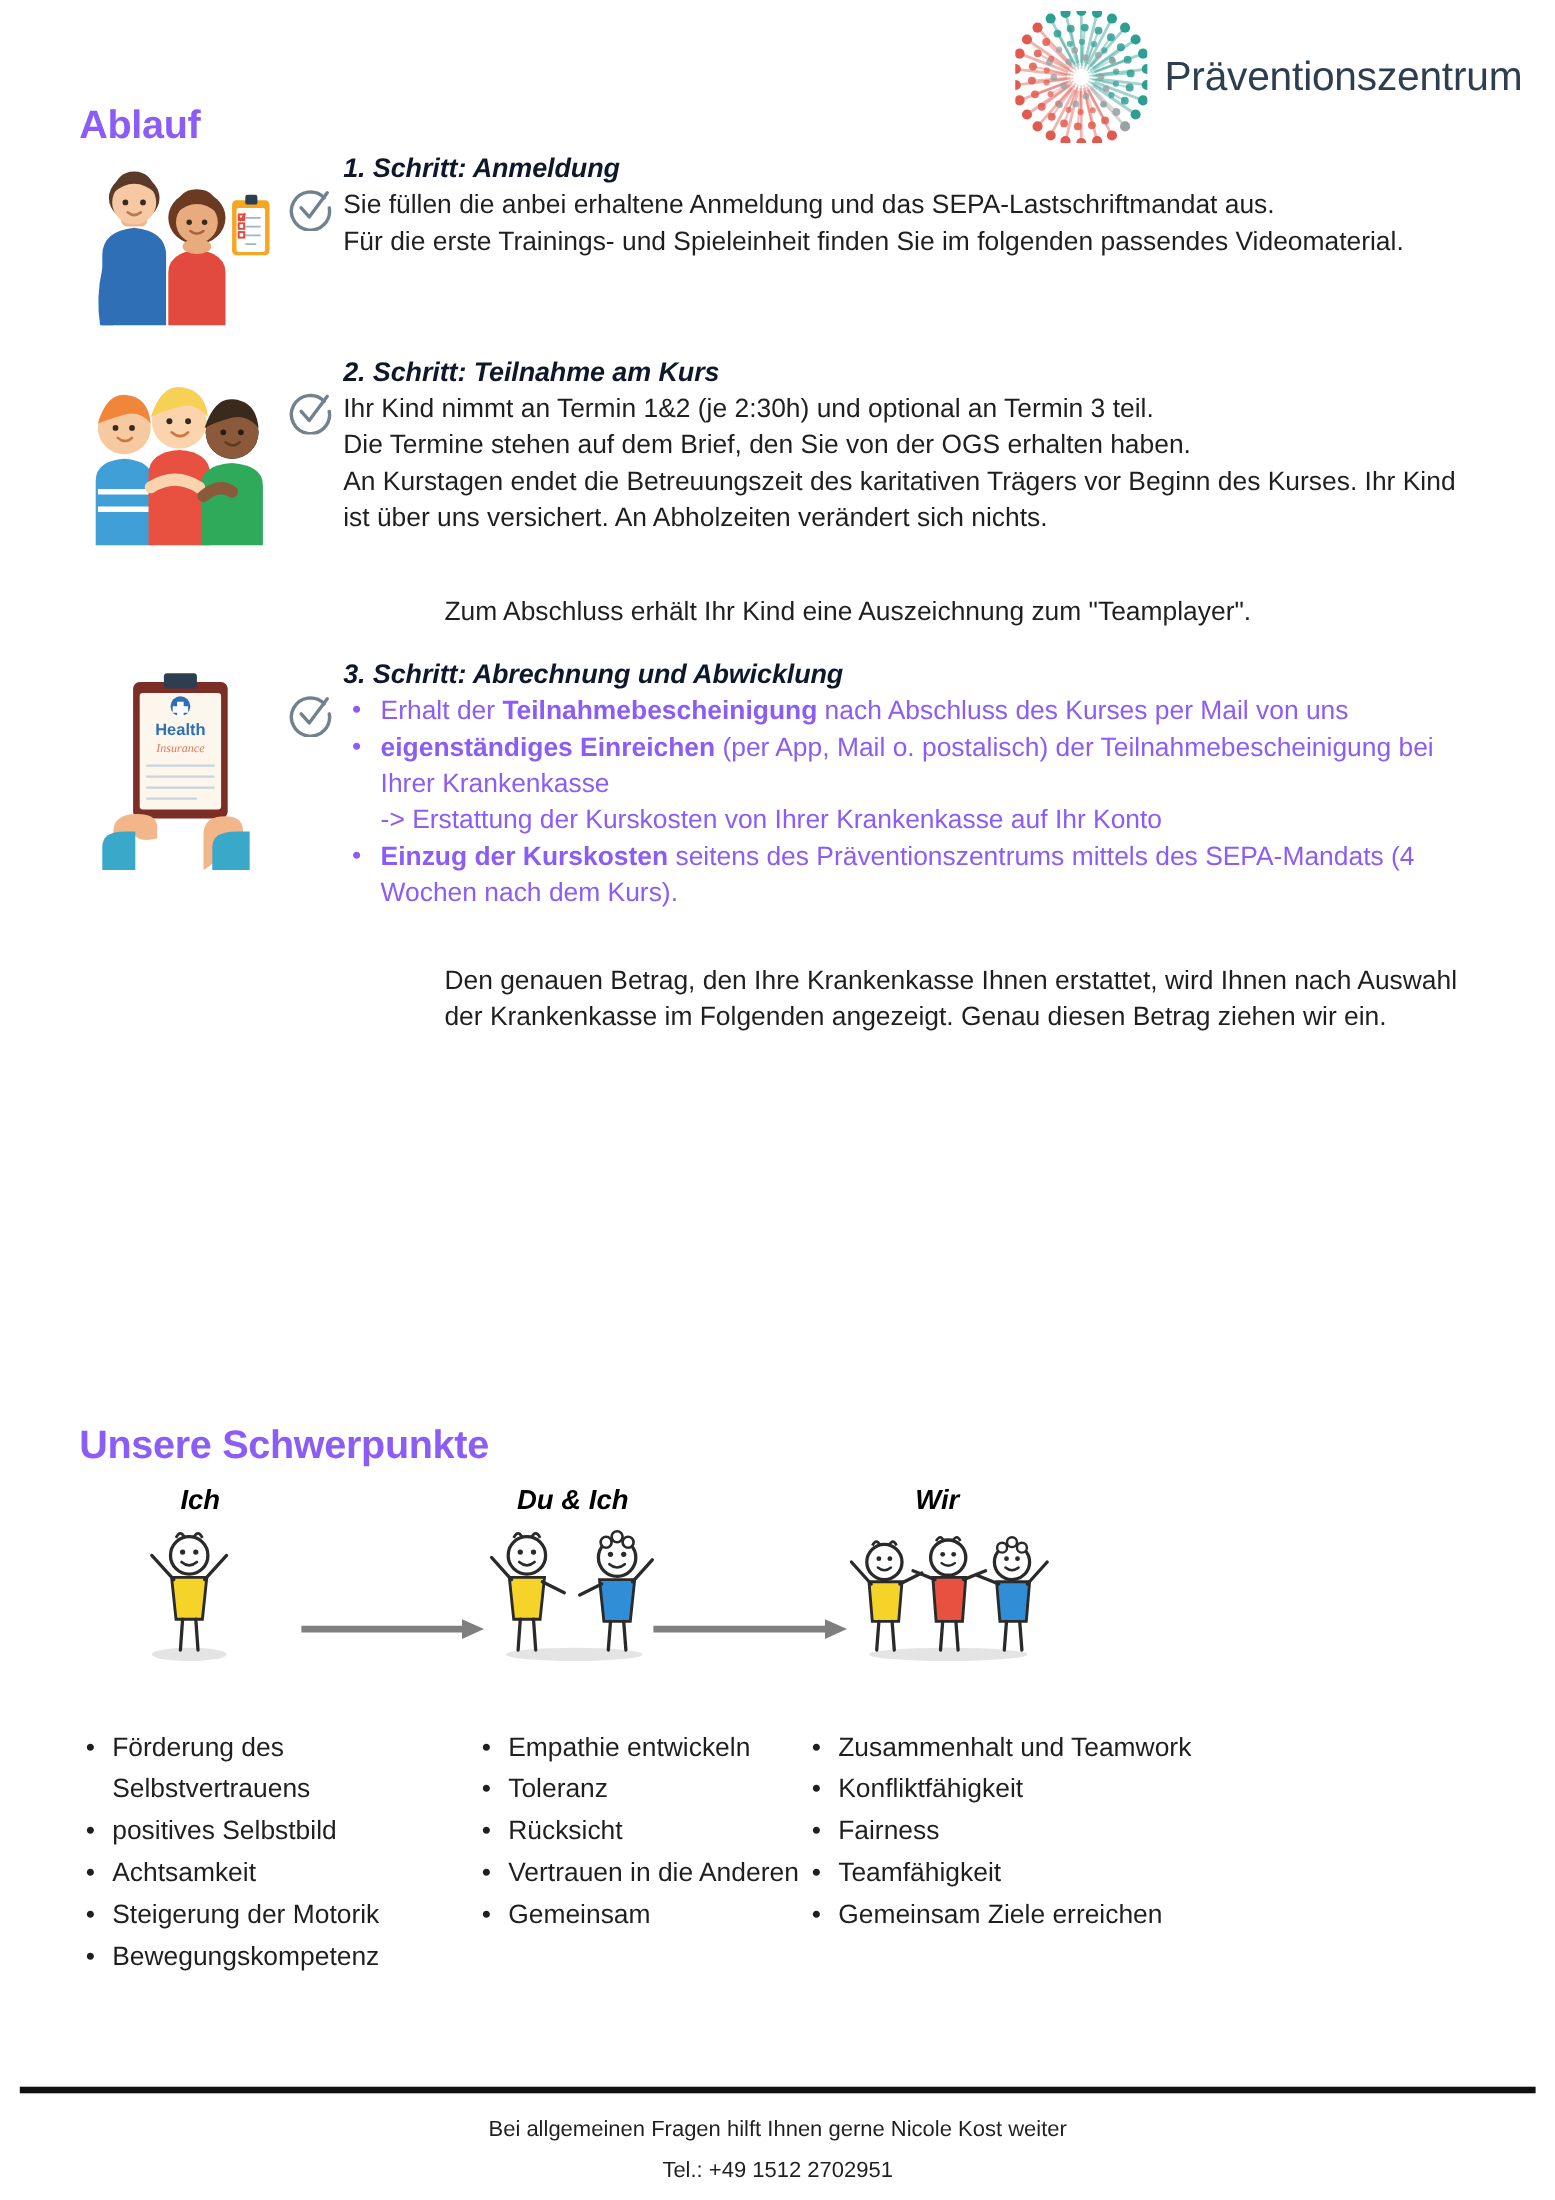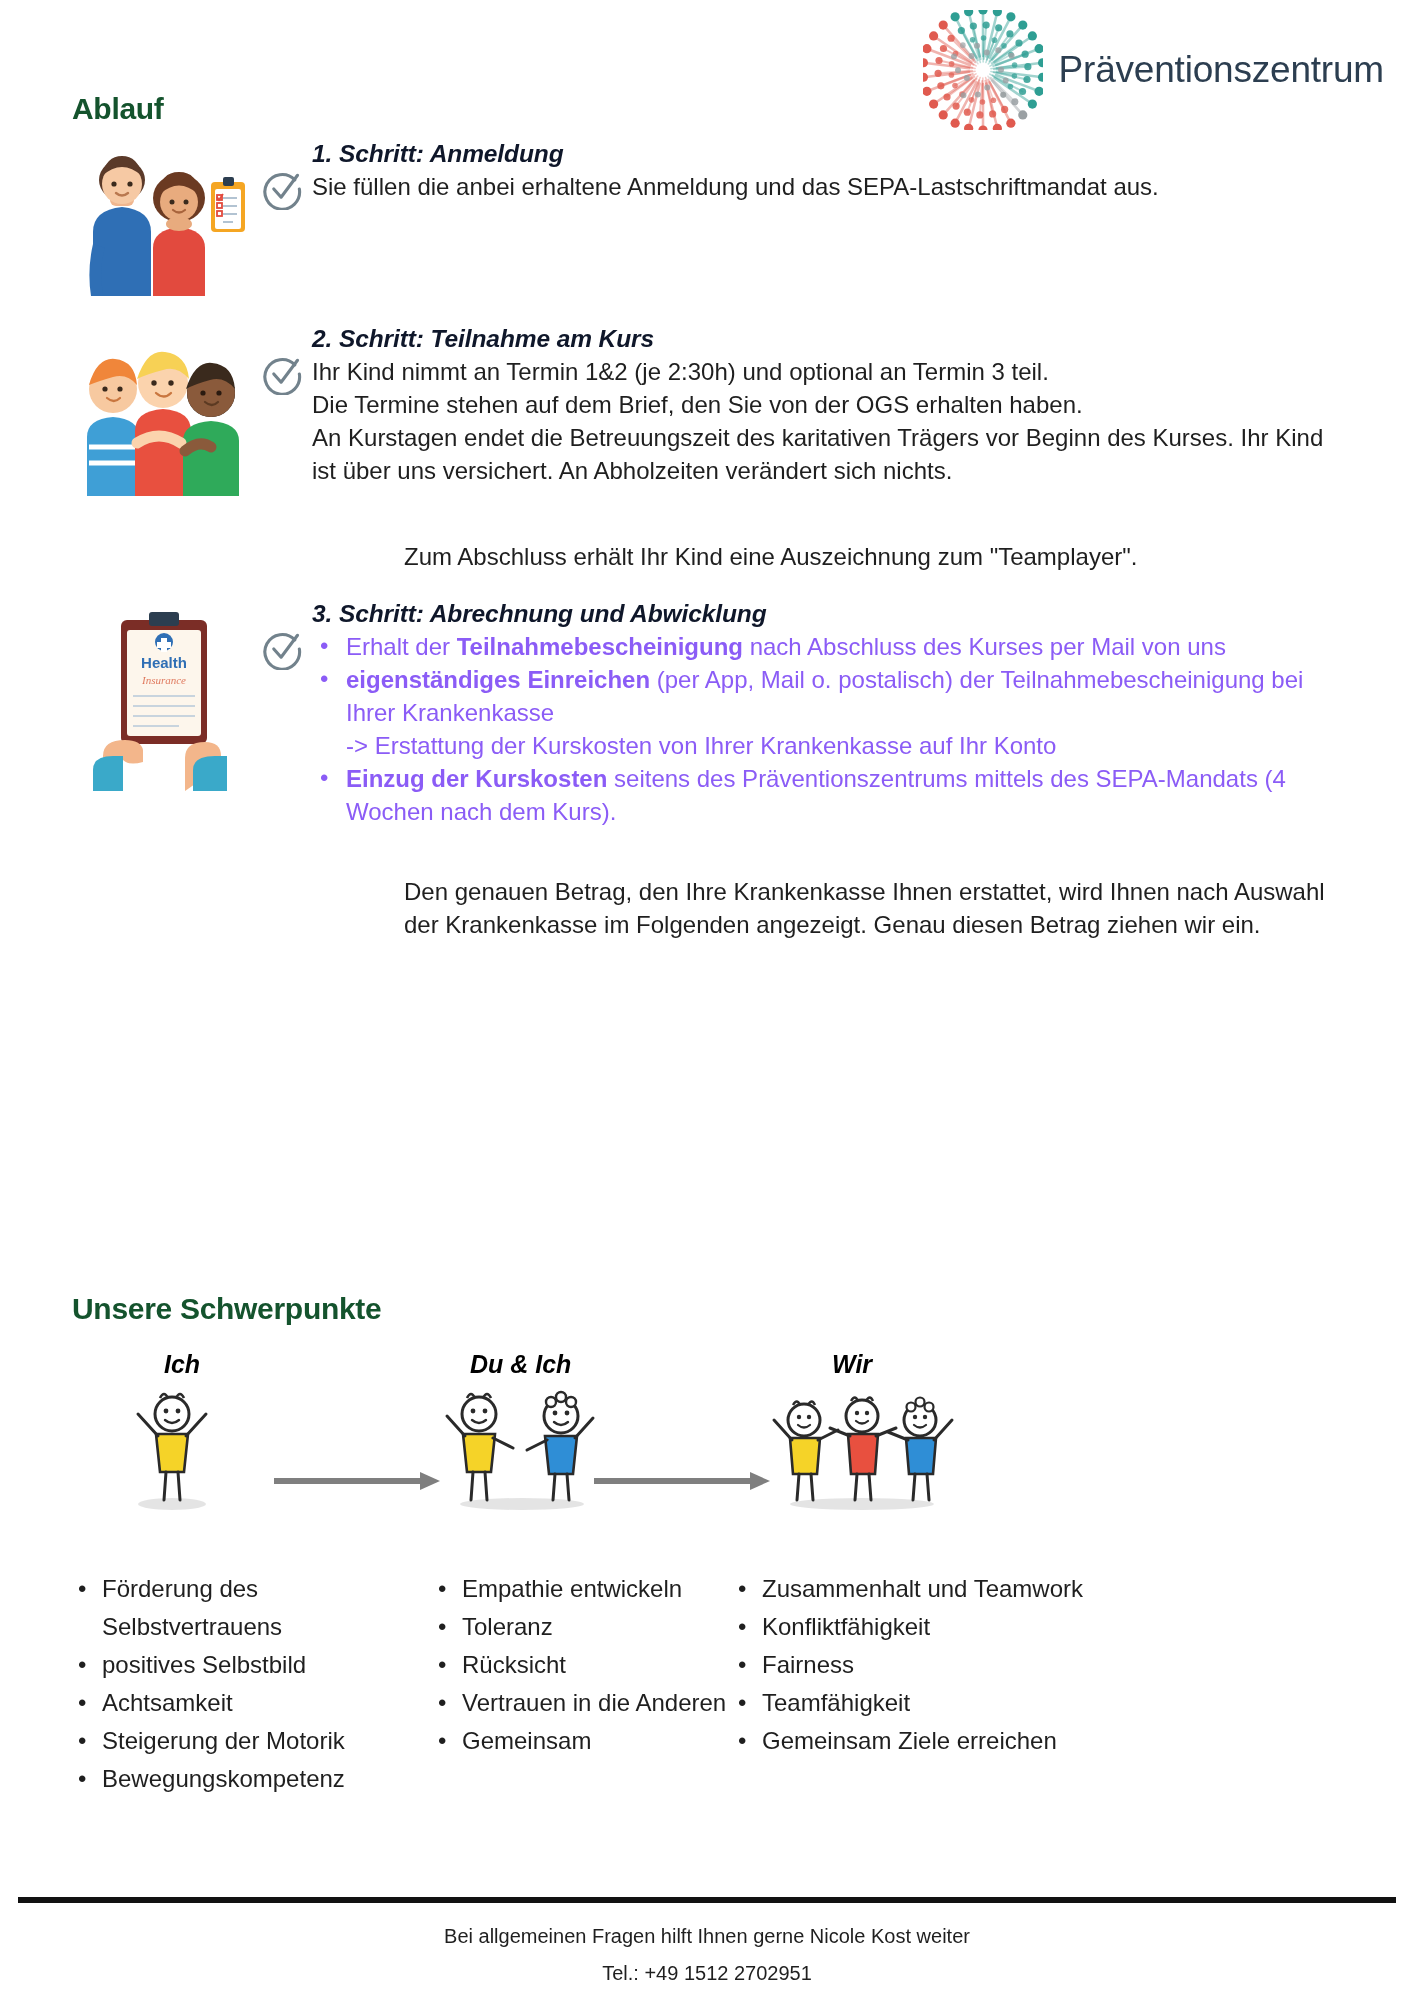--- a/index.html
+++ b/index.html
@@ -33,23 +33,23 @@
     font-weight: 400;
     color: #2c3e50;
     letter-spacing: -0.2px;
     white-space: nowrap;
     font-family: "Liberation Sans", sans-serif;
   }
 
   
   .section-title {
     position: absolute;
-    font-size: 30px;
+    font-size: 36px;
     font-weight: 700;
-    color: #14532d;
+    color: #8b5cf6;
     letter-spacing: -0.3px;
   }
   #title-ablauf { left: 72px; top: 92px; }
   #title-schwerpunkte { left: 72px; top: 1292px; text-align: center; }
 
   
   .step {
     position: absolute;
     display: flex;
     align-items: flex-start;
@@ -398,20 +398,21 @@
     </div>
     <div class="check-wrap">
       <svg class="check-icon" viewBox="0 0 46 46">
         <path d="M37 13 a19 19 0 1 0 5 10" fill="none" stroke="#72828c" stroke-width="3.4" stroke-linecap="round"></path>
         <path d="M14 23 l8 9 l18 -24" fill="none" stroke="#72828c" stroke-width="3.4" stroke-linecap="round" stroke-linejoin="round"></path>
       </svg>
     </div>
     <div class="step-body">
       <div class="step-heading">1. Schritt: Anmeldung</div>
       <div class="step-line">Sie füllen die anbei erhaltene Anmeldung und das SEPA-Lastschriftmandat aus.</div>
+      <div class="step-line">Für die erste Trainings- und Spieleinheit finden Sie im folgenden passendes Videomaterial.</div>
     </div>
   </div>
 
   <div class="step" id="step2">
     <div class="step-illus">
       <svg width="175" height="165" viewBox="0 0 175 165">
 
         <circle cx="38" cy="58" r="24" fill="#f7c9a0"></circle>
         <path d="M14 54 q8 -28 26 -26 q20 2 22 26 q-10 -12 -24 -8 q-14 4 -24 8z" fill="#f0863a"></path>
         <circle cx="30" cy="58" r="2.6" fill="#3a2a1d"></circle>

